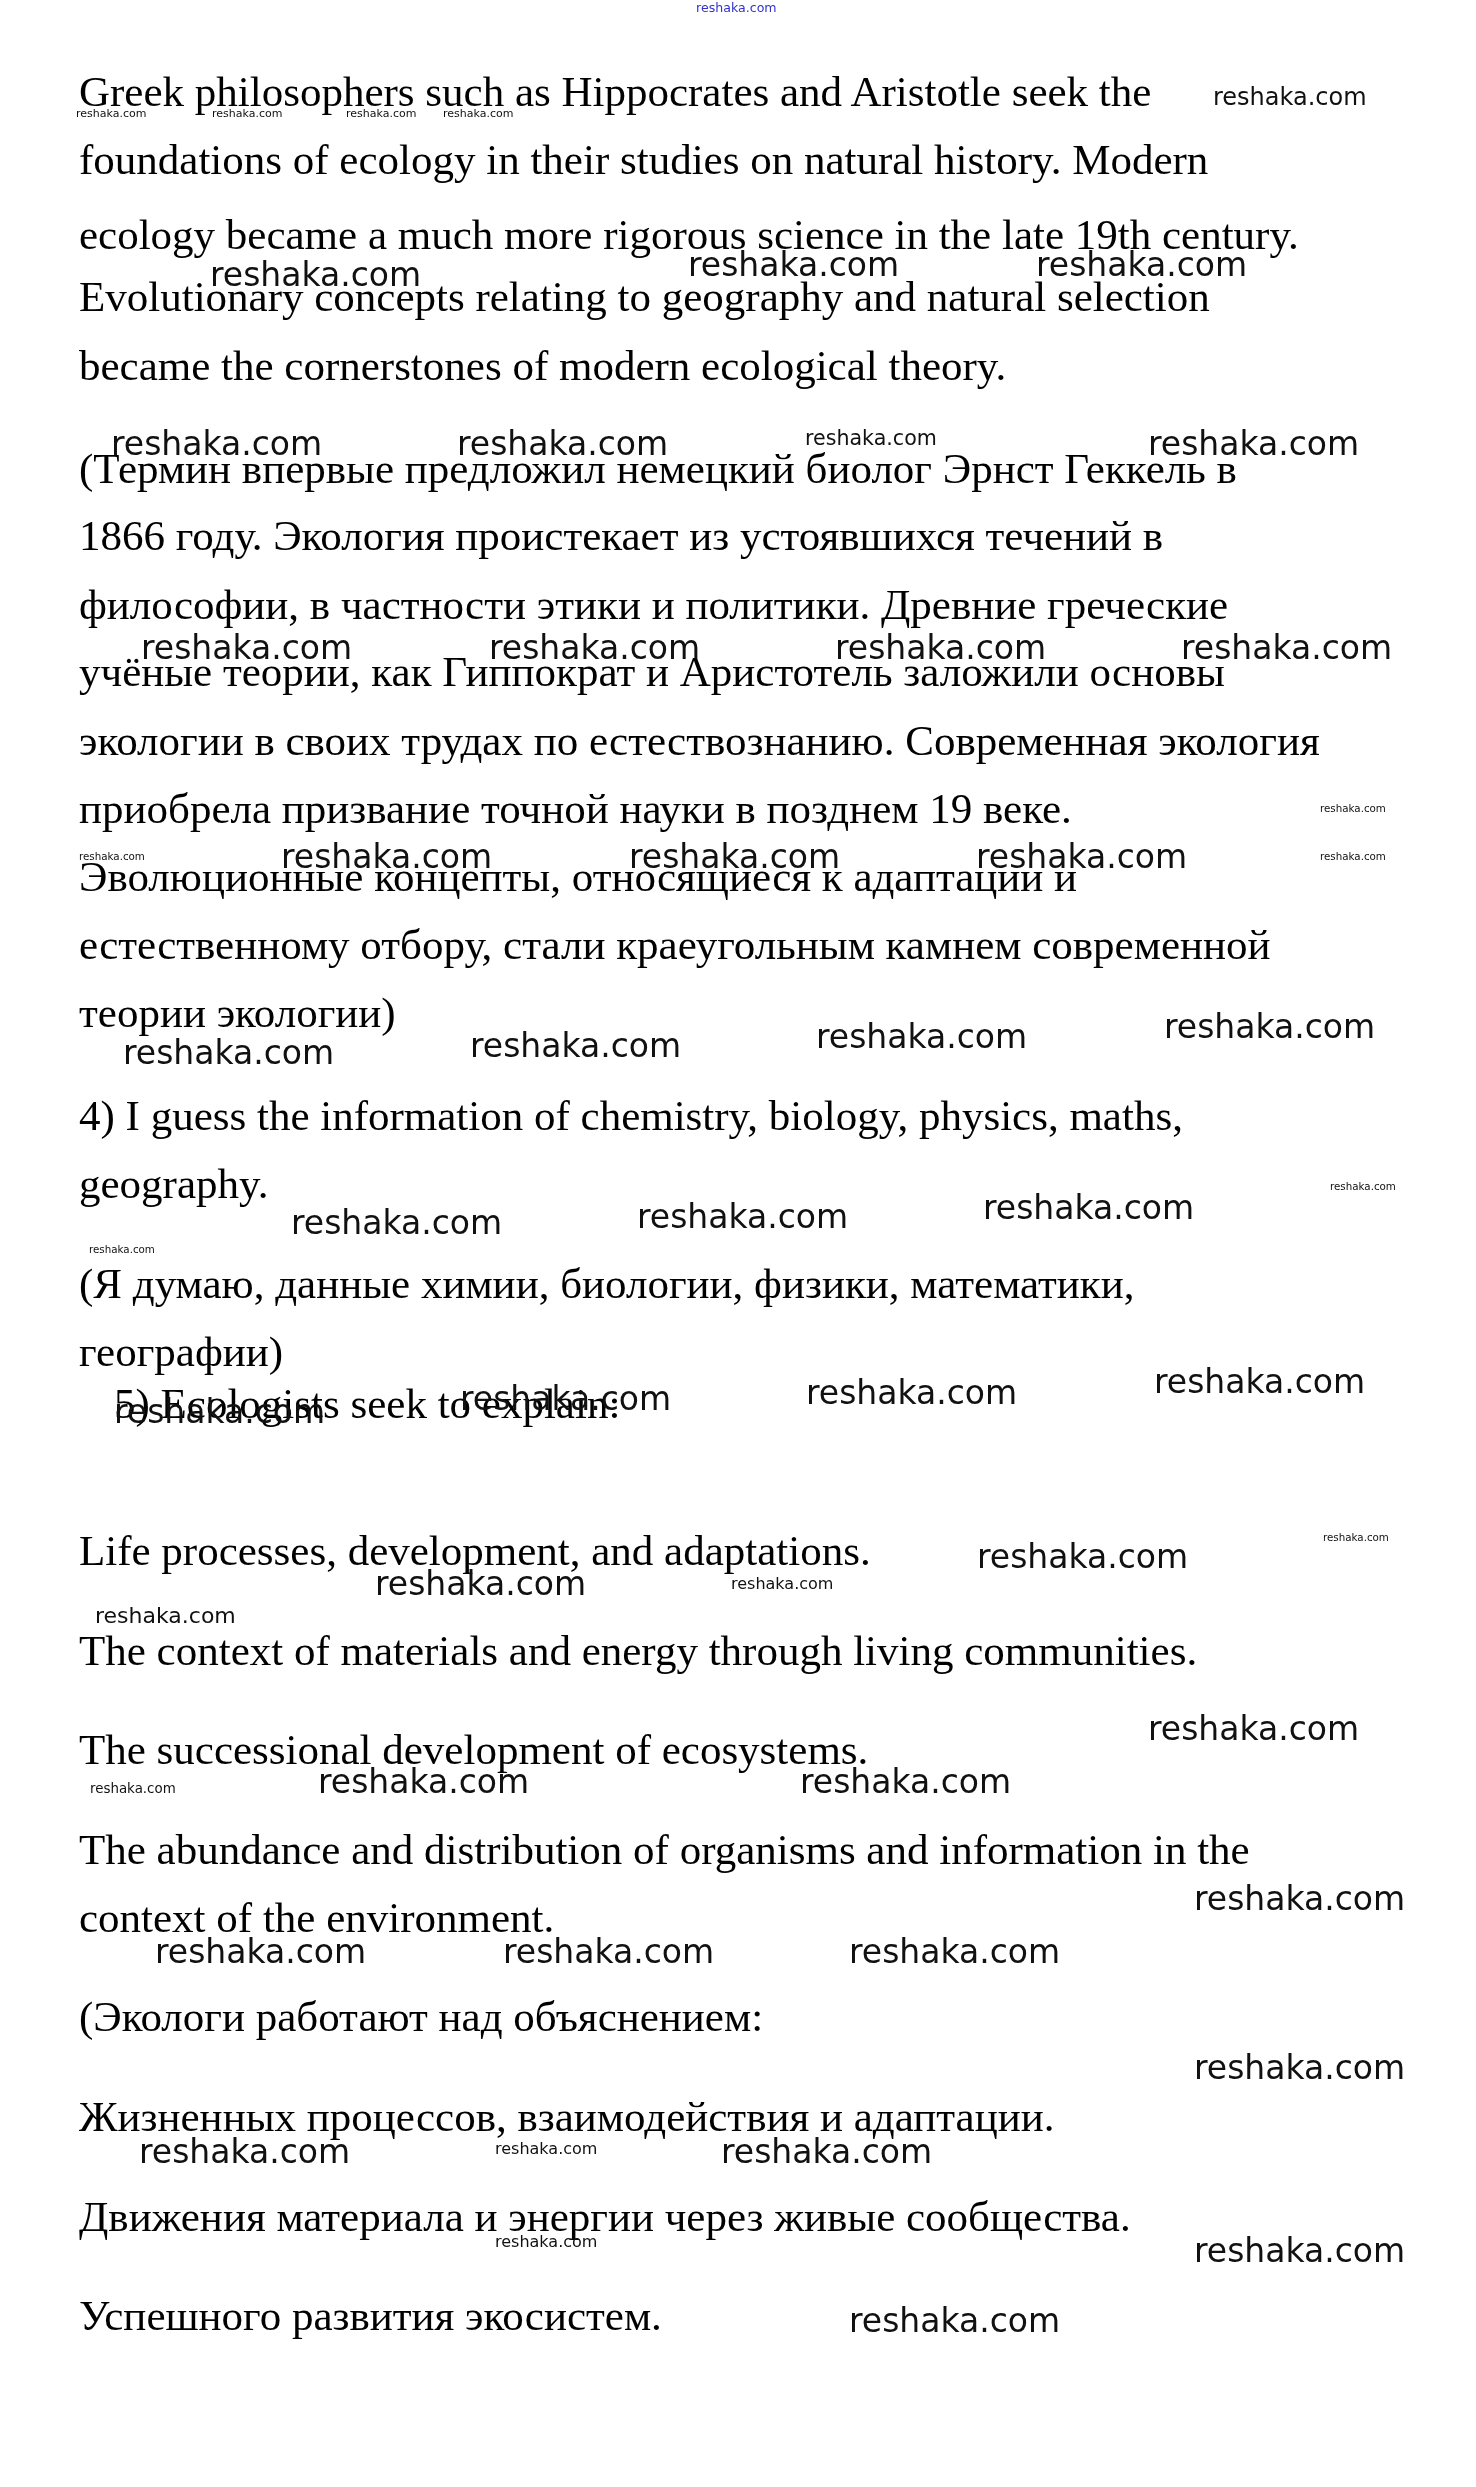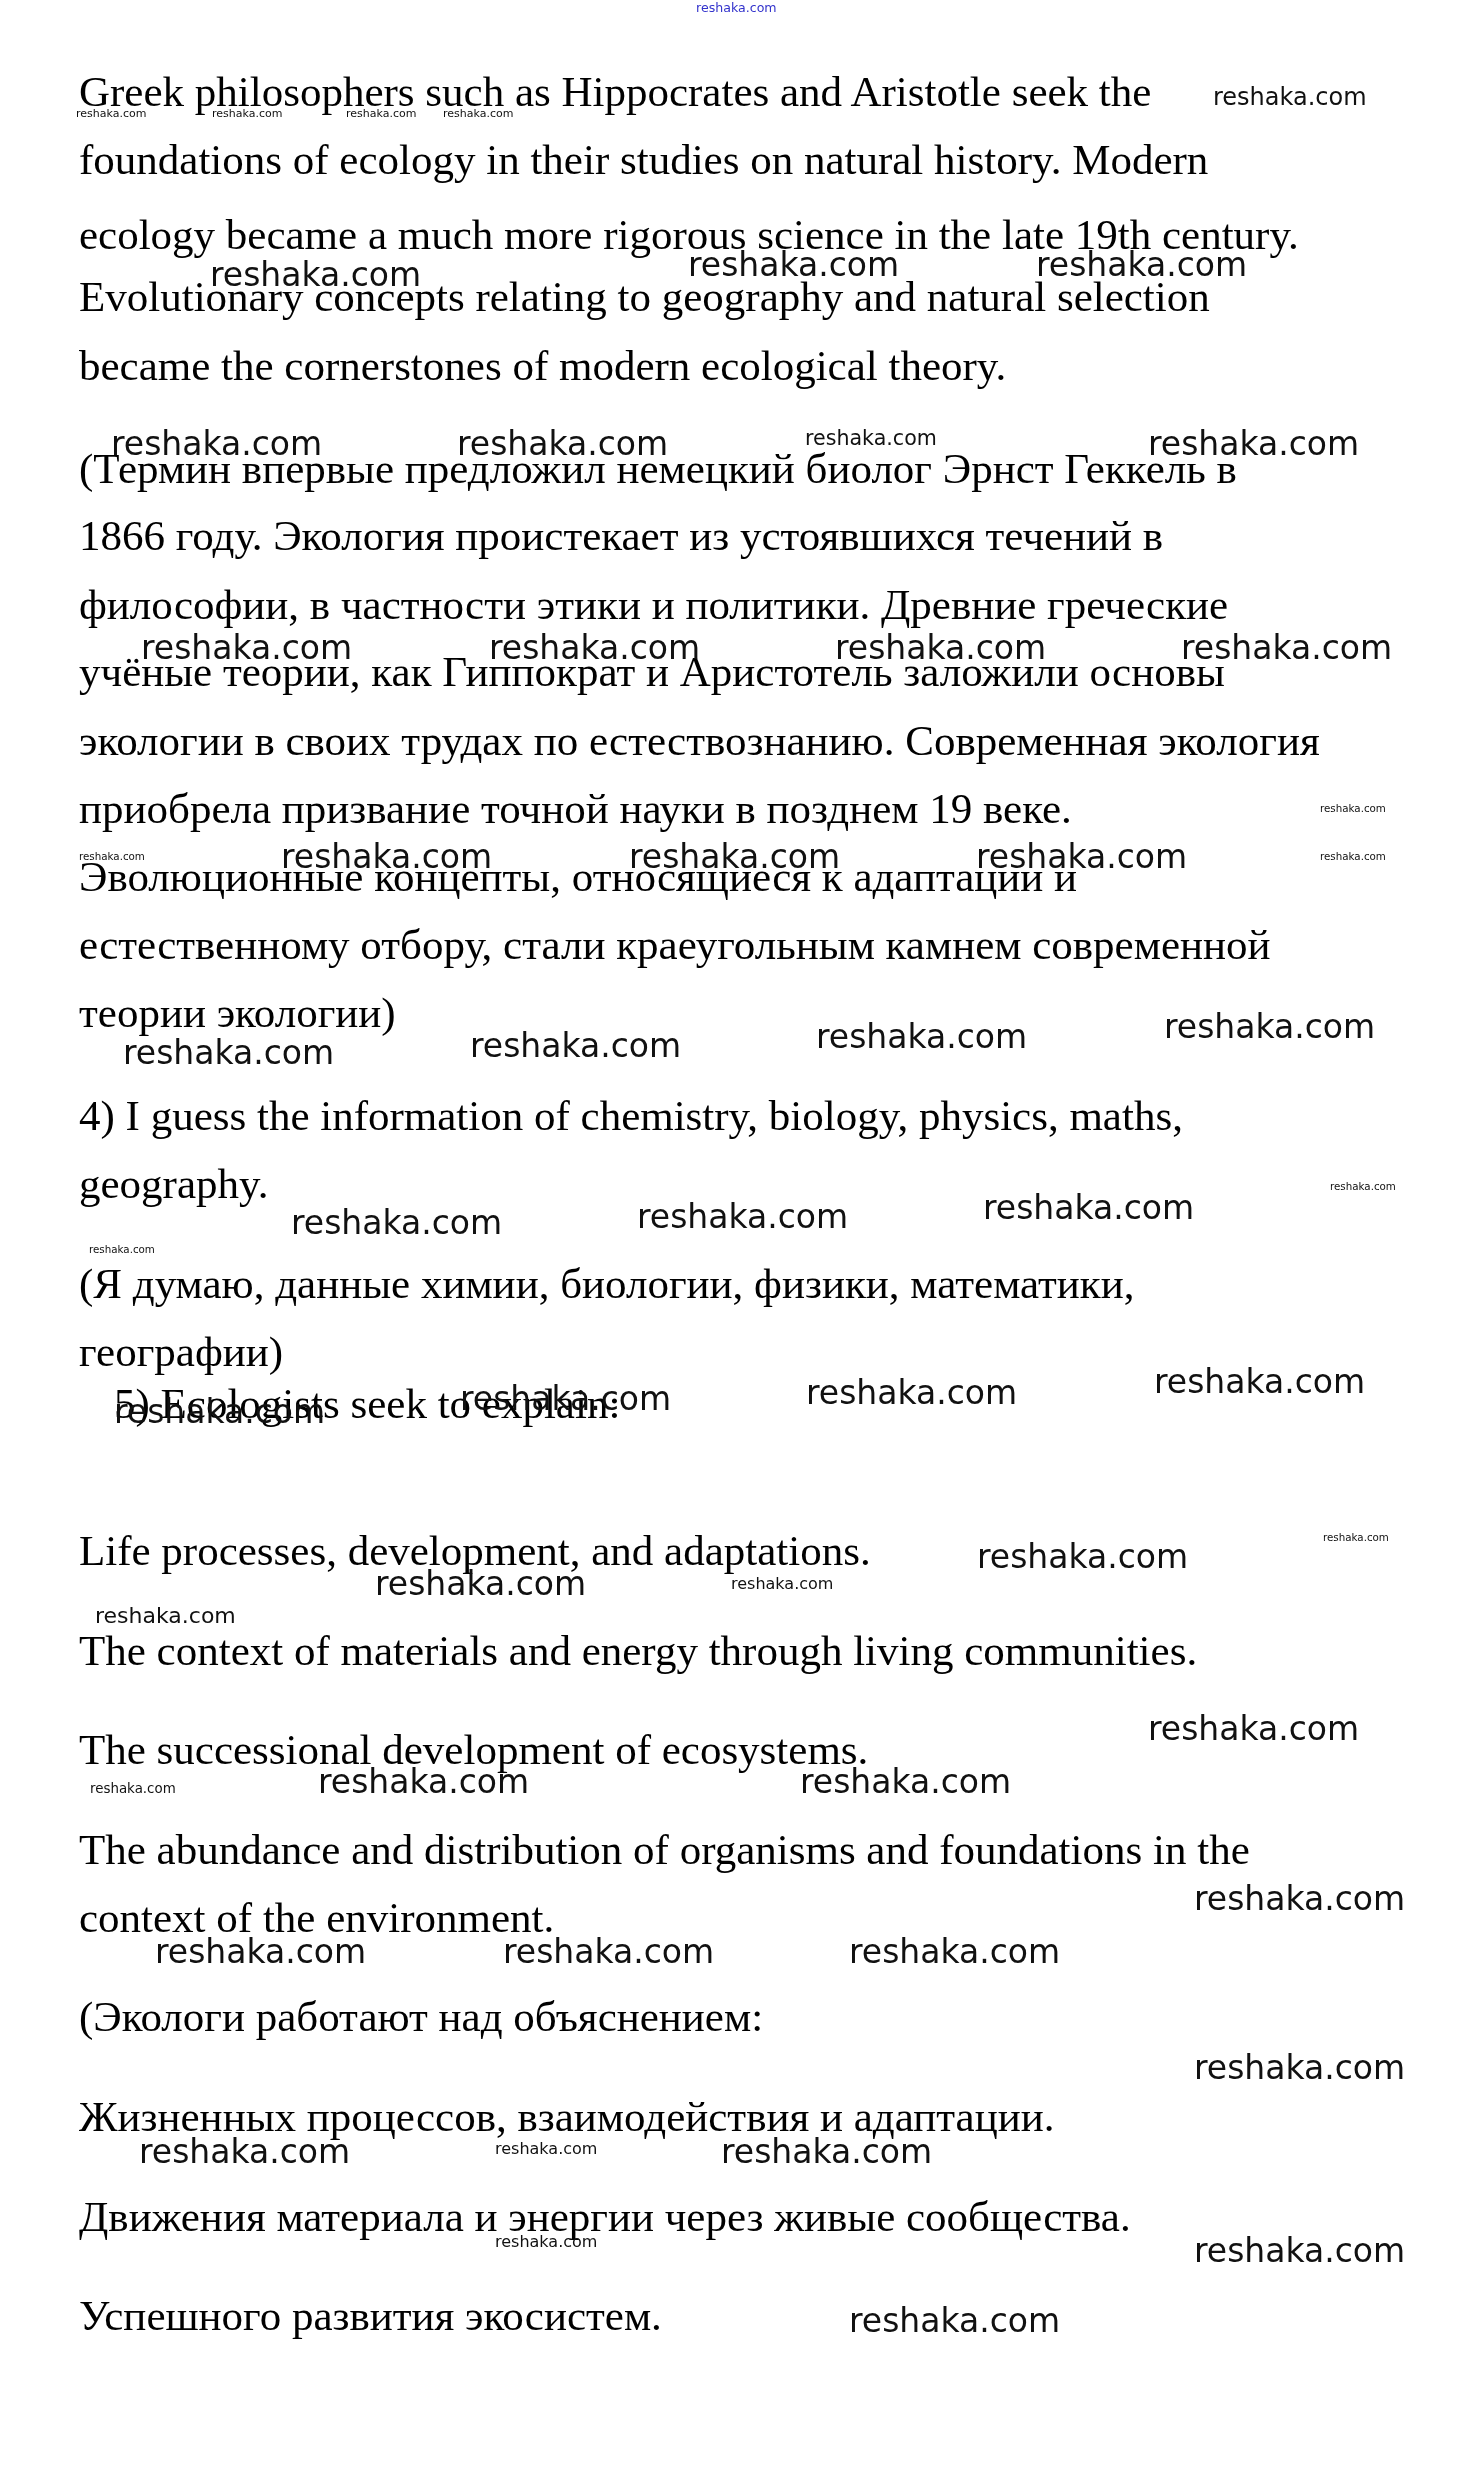--- a/index.html
+++ b/index.html
@@ -41,21 +41,21 @@
 
 <div class="line" style="top:1094px;">4) I guess the information of chemistry, biology, physics, maths,</div>
 <div class="line" style="top:1162px;">geography.</div>
 <div class="line" style="top:1262px;">(Я думаю, данные химии, биологии, физики, математики,</div>
 <div class="line" style="top:1330px;">географии)</div>
 
 <div class="line" style="top:1382px;margin-left:35px;">5) Ecologists seek to explain:</div>
 <div class="line" style="top:1529px;">Life processes, development, and adaptations.</div>
 <div class="line" style="top:1629px;">The context of materials and energy through living communities.</div>
 <div class="line" style="top:1728px;">The successional development of ecosystems.</div>
-<div class="line" style="top:1828px;">The abundance and distribution of organisms and foundations in the</div>
+<div class="line" style="top:1828px;">The abundance and distribution of organisms and information in the</div>
 <div class="line" style="top:1896px;">context of the environment.</div>
 <div class="line" style="top:1995px;">(Экологи работают над объяснением:</div>
 <div class="line" style="top:2095px;">Жизненных процессов, взаимодействия и адаптации.</div>
 <div class="line" style="top:2195px;">Движения материала и энергии через живые сообщества.</div>
 <div class="line" style="top:2294px;">Успешного развития экосистем.</div>
 
 <div class="wm small" style="left:76px; top:108px;">reshaka.com</div>
 <div class="wm small" style="left:212px; top:108px;">reshaka.com</div>
 <div class="wm small" style="left:346px; top:108px;">reshaka.com</div>
 <div class="wm small" style="left:443px; top:108px;">reshaka.com</div>

